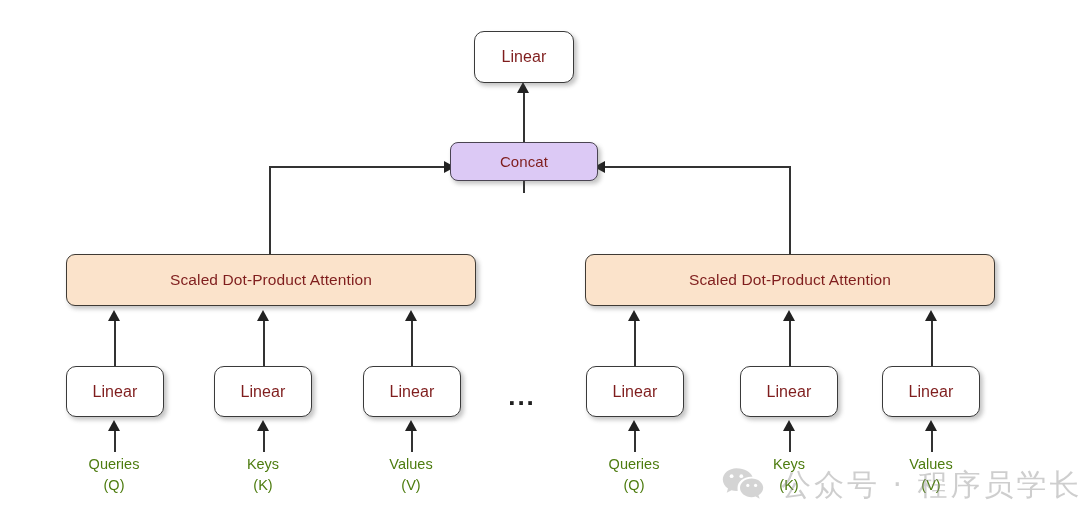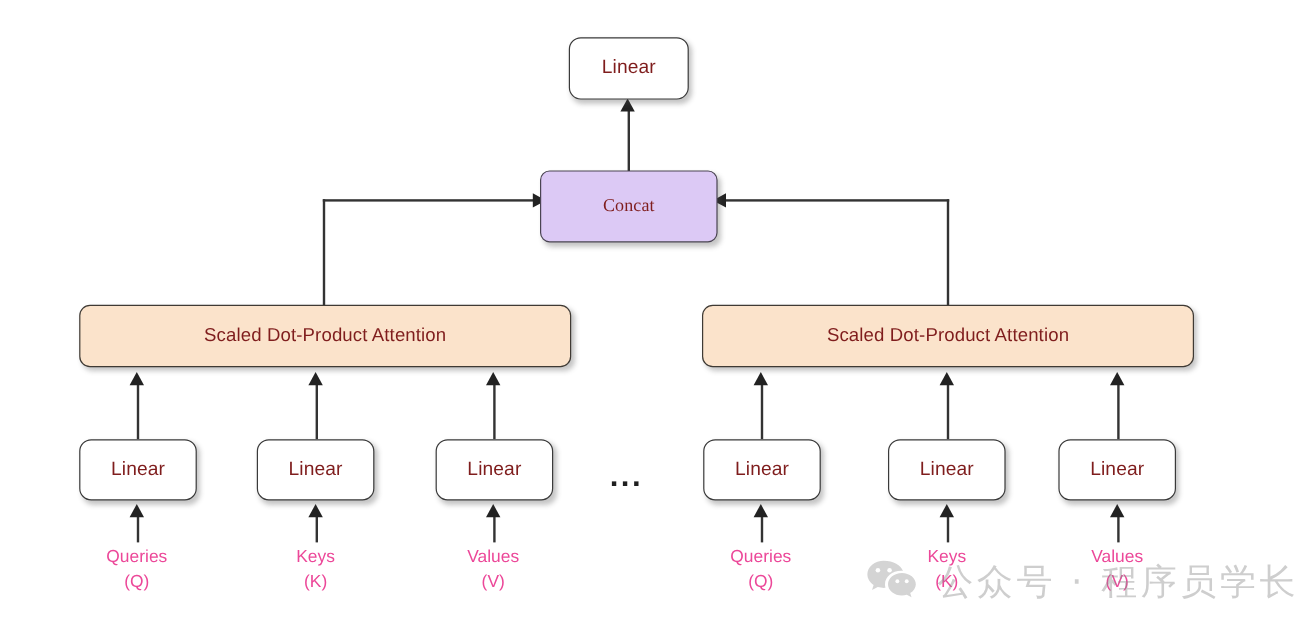--- a/index.html
+++ b/index.html
@@ -72,21 +72,21 @@
     border-left: 11px solid #222222;
   }
   .arrow-left {
     border-top: 6.5px solid transparent;
     border-bottom: 6.5px solid transparent;
     border-right: 11px solid #222222;
   }
   .io-label {
     position: absolute;
     font-size: 14.5px;
-    color: #ec4899;
+    color: #4d7c0f;
     text-align: center;
     line-height: 1.42;
     white-space: nowrap;
     transform: translateX(-50%);
     z-index: 3;
   }
   .ellipsis {
     position: absolute;
     font-size: 26px;
     font-weight: bold;
@@ -163,21 +163,21 @@
   <div class="edge edge-v" style="left:789px; top:430px; height:22px;"></div>
   <div class="arrowhead arrow-up" style="left:783px; top:420px;"></div>
 
   <div class="edge edge-v" style="left:931px; top:430px; height:22px;"></div>
   <div class="arrowhead arrow-up" style="left:925px; top:420px;"></div>
 
   <div class="node node-linear" style="left:474px; top:31px; width:100px; height:52px;">
     <span>Linear</span>
   </div>
 
-  <div class="node node-concat" style="left:450px; top:142px; width:148px; height:60px;font-family:Liberation Serif, serif;">
+  <div class="node node-concat" style="left:450px; top:142px; width:148px; height:39px;">
     <span>Concat</span>
   </div>
 
   <div class="node node-sdpa" style="left:66px; top:254px; width:410px; height:52px;">
     <span>Scaled Dot-Product Attention</span>
   </div>
 
   <div class="node node-sdpa" style="left:585px; top:254px; width:410px; height:52px;">
     <span>Scaled Dot-Product Attention</span>
   </div>

